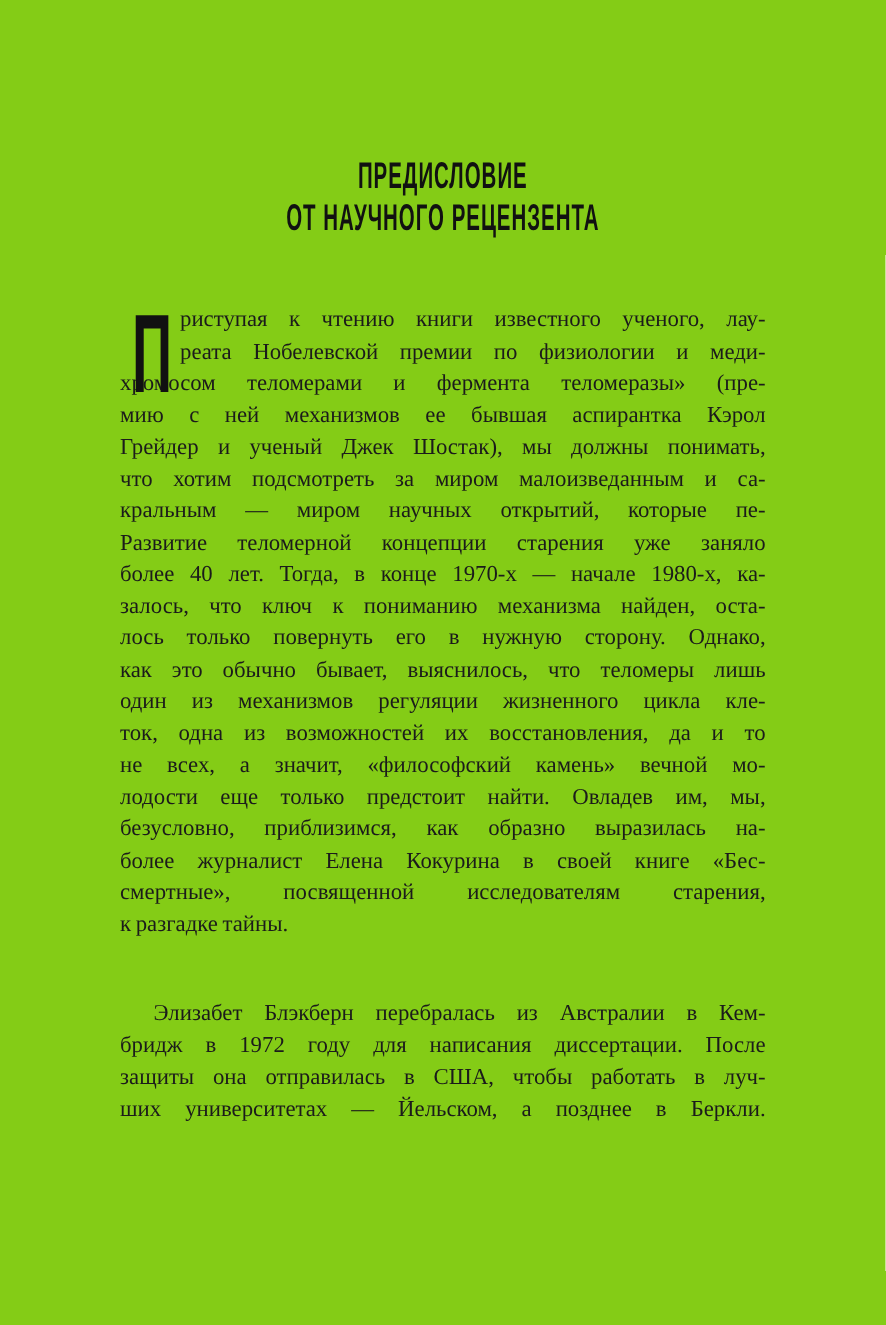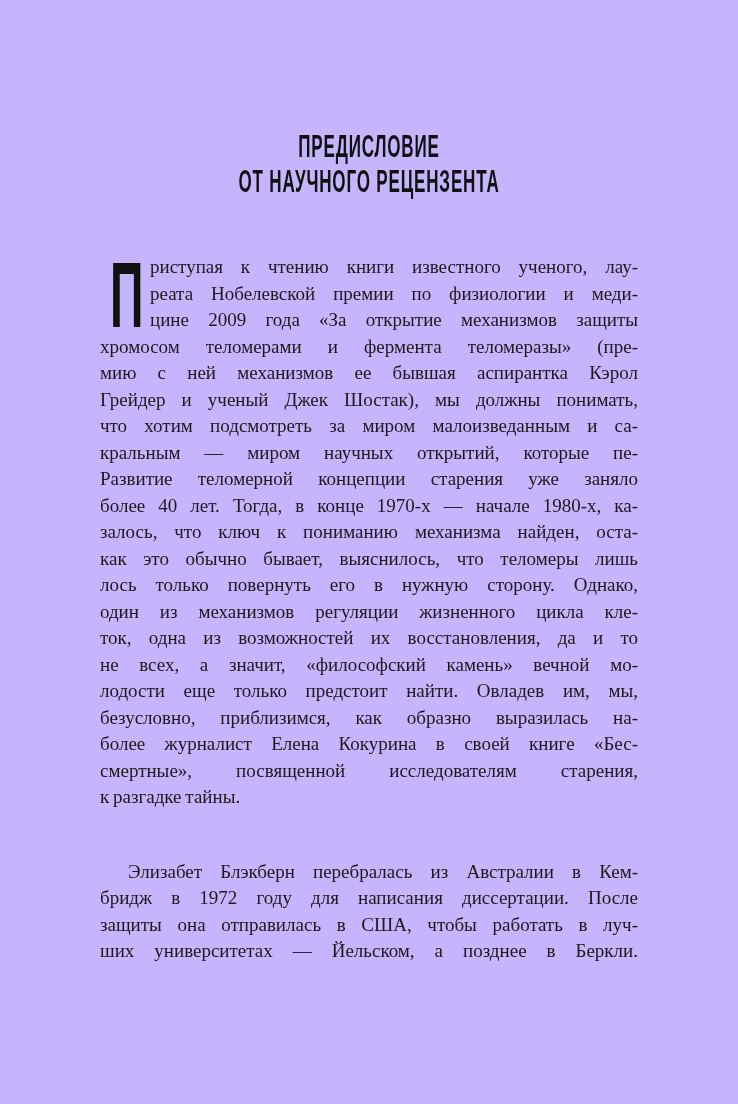--- a/index.html
+++ b/index.html
@@ -1,18 +1,18 @@
 <!DOCTYPE html>
 <html><head>
 <meta charset="utf-8">
 <style>
   html, body { margin: 0; padding: 0; background: #ffffff; }
   .page {
     width: 738px; height: 1104px;
-    background: #c4b5fd;
+    background: #84cc16;
     position: relative;
     box-sizing: border-box;
     padding: 129px 100px 0 100px;
     font-family: "Liberation Serif", serif;
     color: #1b1b1b;
     overflow: hidden;
   }
   .chapter-title {
     margin: 0;
     text-align: center;
@@ -60,31 +60,30 @@
 <div class="page">
   <h1 class="chapter-title">
     <span>ПРЕДИСЛОВИЕ</span><br>
     <span>ОТ НАУЧНОГО РЕЦЕНЗЕНТА</span>
   </h1>
   <div class="body-text">
     <span class="drop-cap">П</span>
     <div id="lines">
         <div class="line dropcap-inset">риступая к чтению книги известного ученого, лау-</div>
         <div class="line dropcap-inset">реата Нобелевской премии по физиологии и меди-</div>
-        <div class="line dropcap-inset">цине 2009 года «За открытие механизмов защиты</div>
         <div class="line">хромосом теломерами и фермента теломеразы» (пре-</div>
         <div class="line">мию с ней механизмов ее бывшая аспирантка Кэрол</div>
         <div class="line">Грейдер и ученый Джек Шостак), мы должны понимать,</div>
         <div class="line">что хотим подсмотреть за миром малоизведанным и са-</div>
         <div class="line">кральным — миром научных открытий, которые пе-</div>
         <div class="line">Развитие теломерной концепции старения уже заняло</div>
         <div class="line">более 40 лет. Тогда, в конце 1970-х — начале 1980-х, ка-</div>
         <div class="line">залось, что ключ к пониманию механизма найден, оста-</div>
+        <div class="line">лось только повернуть его в нужную сторону. Однако,</div>
         <div class="line">как это обычно бывает, выяснилось, что теломеры лишь</div>
-        <div class="line">лось только повернуть его в нужную сторону. Однако,</div>
         <div class="line">один из механизмов регуляции жизненного цикла кле-</div>
         <div class="line">ток, одна из возможностей их восстановления, да и то</div>
         <div class="line">не всех, а значит, «философский камень» вечной мо-</div>
         <div class="line">лодости еще только предстоит найти. Овладев им, мы,</div>
         <div class="line">безусловно, приблизимся, как образно выразилась на-</div>
         <div class="line">более журналист Елена Кокурина в своей книге «Бес-</div>
         <div class="line">смертные», посвященной исследователям старения,</div>
         <div class="line para-end">к разгадке тайны.</div>
         <div class="line first-indent">Элизабет Блэкберн перебралась из Австралии в Кем-</div>
         <div class="line">бридж в 1972 году для написания диссертации. После</div>

